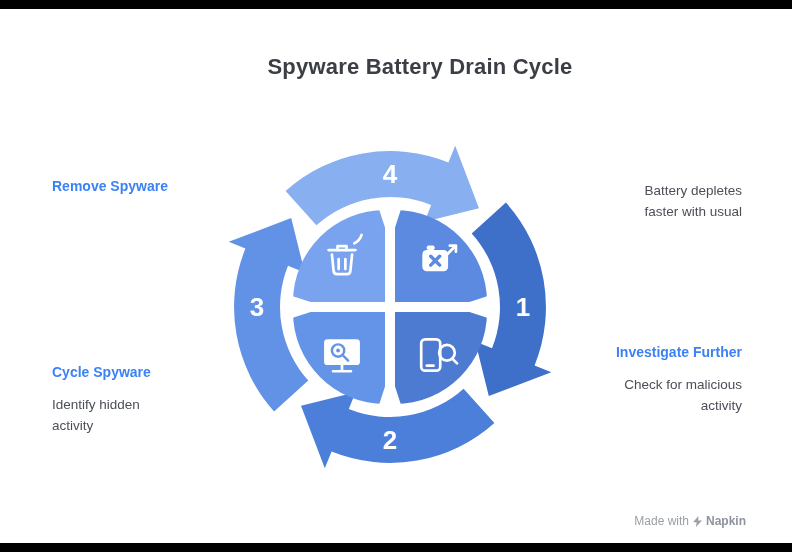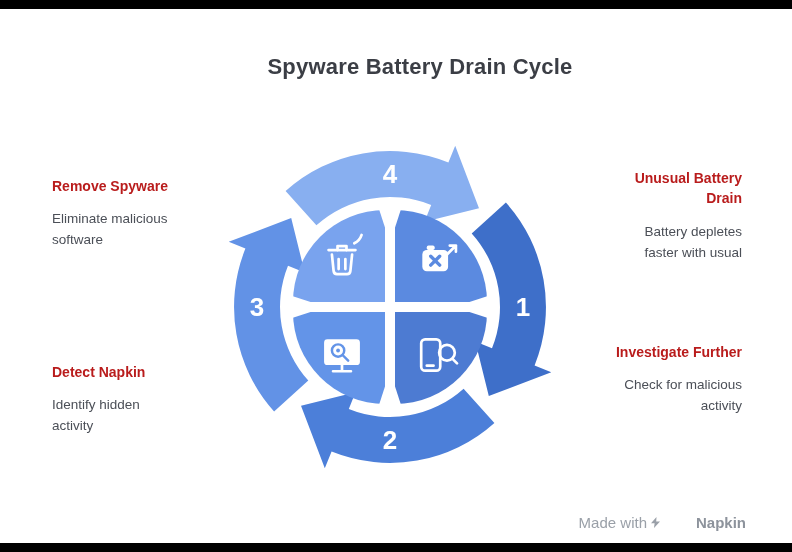--- a/index.html
+++ b/index.html
@@ -11,33 +11,33 @@
   .edge-bar { position:absolute; left:0; width:792px; background:#000; }
   .edge-bar.top { top:0; height:9px; }
   .edge-bar.bottom { bottom:0; height:9px; }
   .title {
     position:absolute; top:54px; left:0; width:100%;
     text-align:center; font-size:22px; font-weight:bold;
     color:#3b3e45; letter-spacing:.2px;margin-left:24px;
   }
   .diagram-svg { position:absolute; left:200px; top:117px; width:380px; height:380px; }
   .label { position:absolute; }
-  .label h3 { font-size:14px; font-weight:bold; color:#b91c1c; line-height:1.45; }
+  .label h3 { font-size:14px; font-weight:bold; color:#3b82f6; line-height:1.45; }
   .label p  { font-size:13.5px; color:#4b4f57; line-height:1.55; margin-top:13px; }
   .label.right { text-align:right; }
   .lbl-tl { left:52px;  top:176px; width:134px; }
   .lbl-tr { right:50px; top:168px; width:132px; }
   .lbl-bl { left:52px;  top:362px; width:126px; }
   .lbl-br { right:50px; top:342px; width:152px; }
   .wm {
     position:absolute; right:46px; top:514px;
     display:flex; align-items:center; gap:4px;
-    font-size:15px; color:#9aa0a8;
+    font-size:12px; color:#9aa0a8;
   }
-  .wm .brand { font-weight:bold; color:#8d939c;margin-left:32px; }
+  .wm .brand { font-weight:bold; color:#8d939c; }
 </style>
 </head>
 <body>
 
 <div class="canvas">
   <div class="edge-bar top"></div>
   <div class="edge-bar bottom"></div>
 
   <h1 class="title">Spyware Battery Drain Cycle</h1>
 
@@ -97,30 +97,28 @@
         </g>
       </g>
       <text x="323.0" y="190.0" dy="9" text-anchor="middle" font-size="26" font-weight="bold" fill="#ffffff" font-family="Liberation Sans, sans-serif">1</text>
       <text x="190.0" y="323.0" dy="9" text-anchor="middle" font-size="26" font-weight="bold" fill="#ffffff" font-family="Liberation Sans, sans-serif">2</text>
       <text x="57.0" y="190.0" dy="9" text-anchor="middle" font-size="26" font-weight="bold" fill="#ffffff" font-family="Liberation Sans, sans-serif">3</text>
       <text x="190.0" y="57.0" dy="9" text-anchor="middle" font-size="26" font-weight="bold" fill="#ffffff" font-family="Liberation Sans, sans-serif">4</text>
     </svg>
 
   <div class="label lbl-tl">
     <h3>Remove Spyware</h3>
-    <p>Eliminate malicious software</p>
   </div>
 
   <div class="label right lbl-tr">
-    <h3>Unusual Battery Drain</h3>
     <p>Battery depletes faster with usual</p>
   </div>
 
   <div class="label lbl-bl">
-    <h3>Detect Napkin</h3>
+    <h3>Cycle Spyware</h3>
     <p>Identify hidden activity</p>
   </div>
 
   <div class="label right lbl-br">
     <h3>Investigate Further</h3>
     <p>Check for malicious activity</p>
   </div>
 
   <div class="wm">
     <span>Made with</span>

